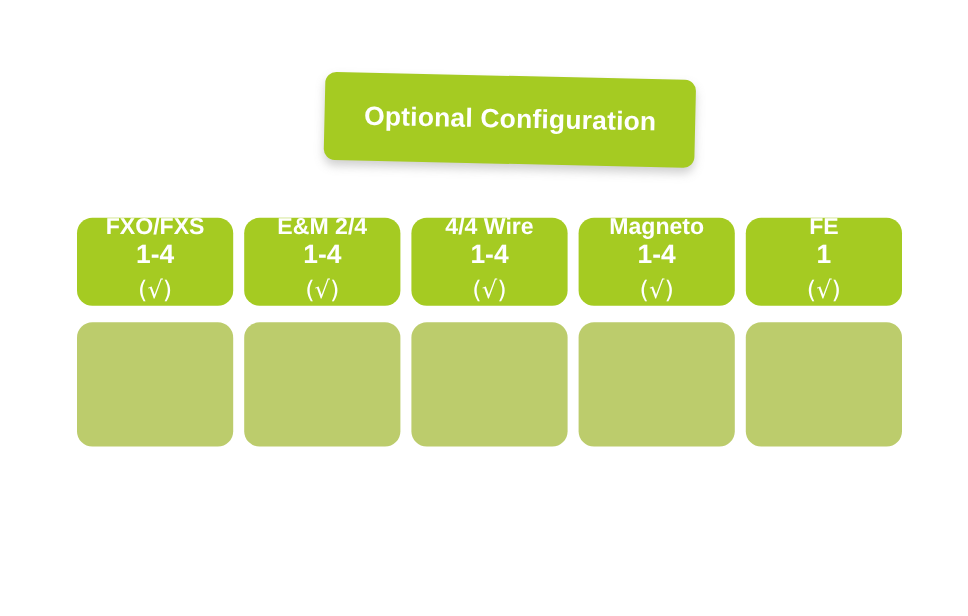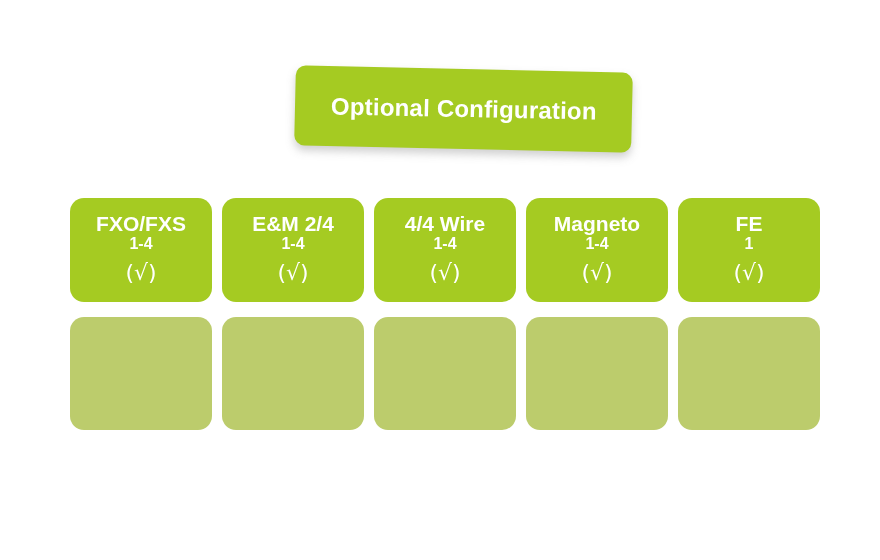--- a/index.html
+++ b/index.html
@@ -53,21 +53,21 @@
     position: absolute;
     left: 70px;
     top: 198px;
     width: 750px;
   }
   .row {
     display: flex;
     gap: 10px;
   }
   .row-top .cell {
-    height: 104px;
+    height: 80px;
   }
   .row-bottom {
     margin-top: 15px;
   }
   .row-bottom .cell {
     height: 113px;
   }
   .cell {
     width: 142px;
     border-radius: 14px;
@@ -87,21 +87,21 @@
   .cell-label {
     color: #ffffff;
     font-size: 21px;
     font-weight: bold;
     line-height: 1.02;
     white-space: nowrap;
     text-align: center;
   }
   .cell-range {
     color: #ffffff;
-    font-size: 16px;
+    font-size: 24px;
     font-weight: bold;
     line-height: 1.1;
     text-align: center;
     margin-top: 1px;
   }
   .cell-mark {
     color: #ffffff;
     font-size: 22px;
     font-weight: normal;
     line-height: 1;

